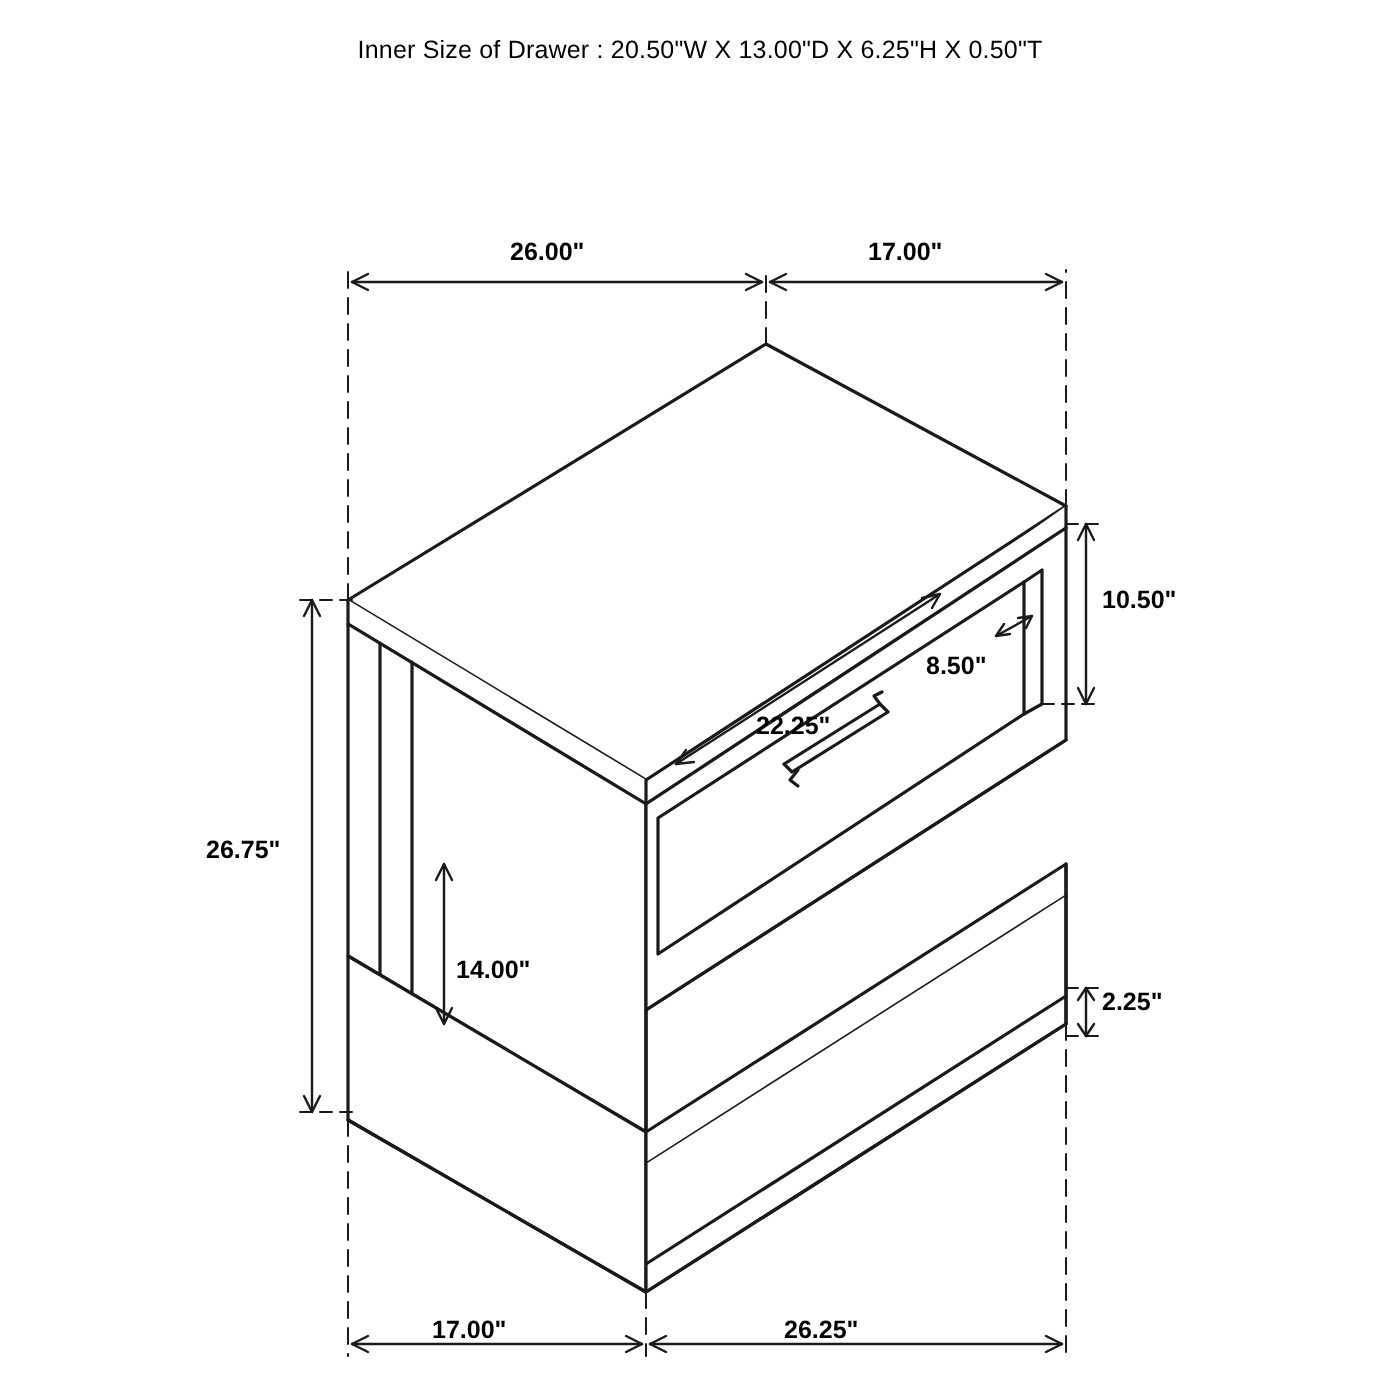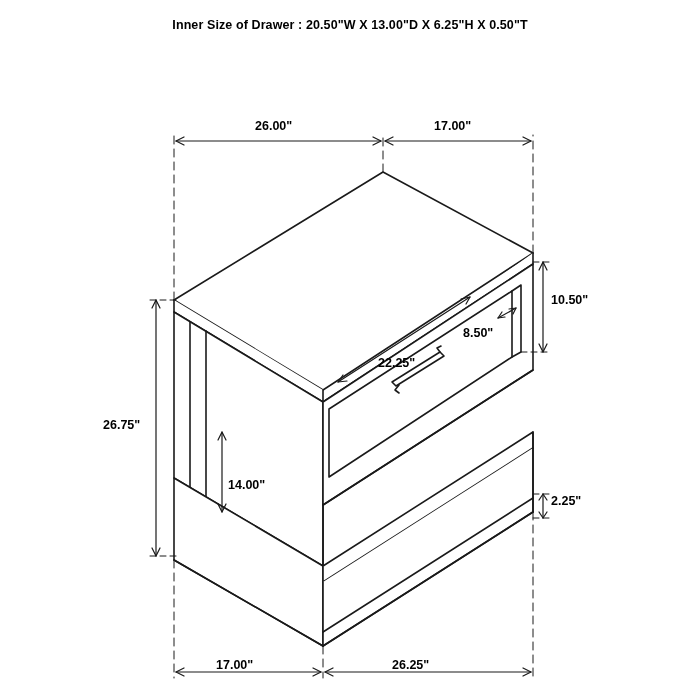--- a/index.html
+++ b/index.html
@@ -20,21 +20,21 @@
     width: 700px;
     height: 700px;
   }
   .title {
     position: absolute;
     top: 18px;
     left: 0;
     width: 700px;
     text-align: center;
     font-size: 12.5px;
-    font-weight: bold;
+    font-weight: normal;
     letter-spacing: 0.1px;
   }
   svg.diagram {
     position: absolute;
     top: 0;
     left: 0;
     width: 700px;
     height: 700px;
   }
   .dimlabel {

